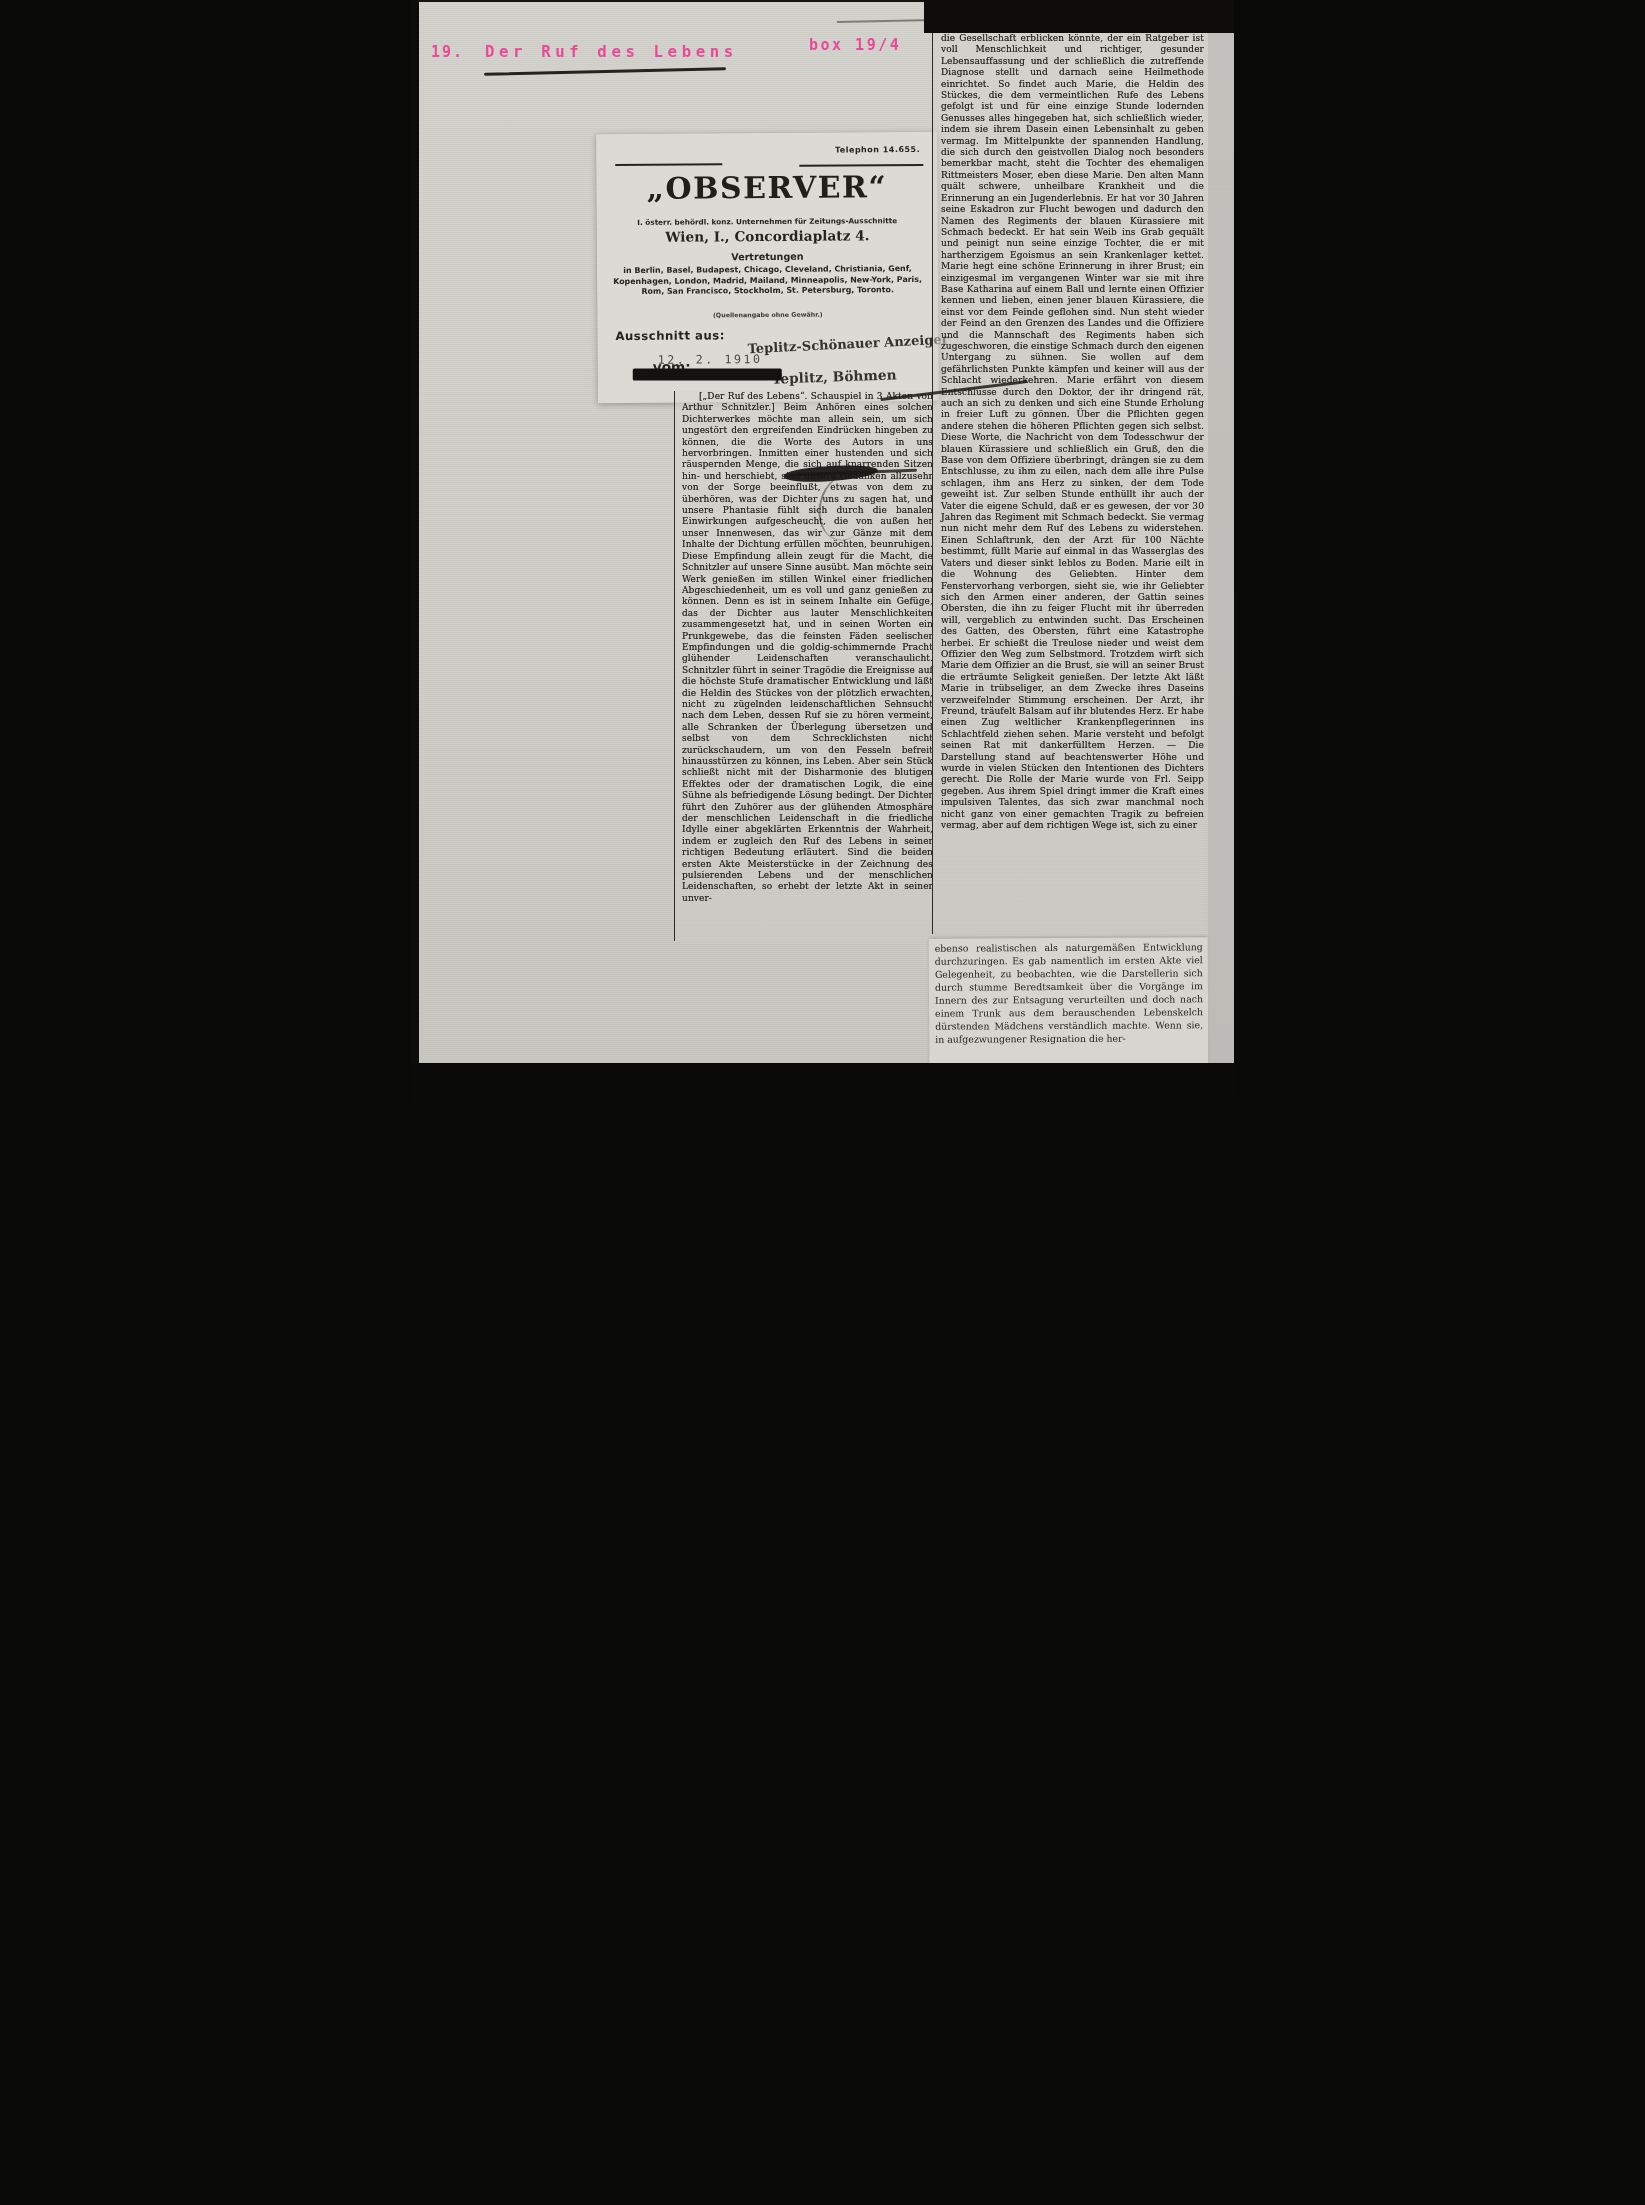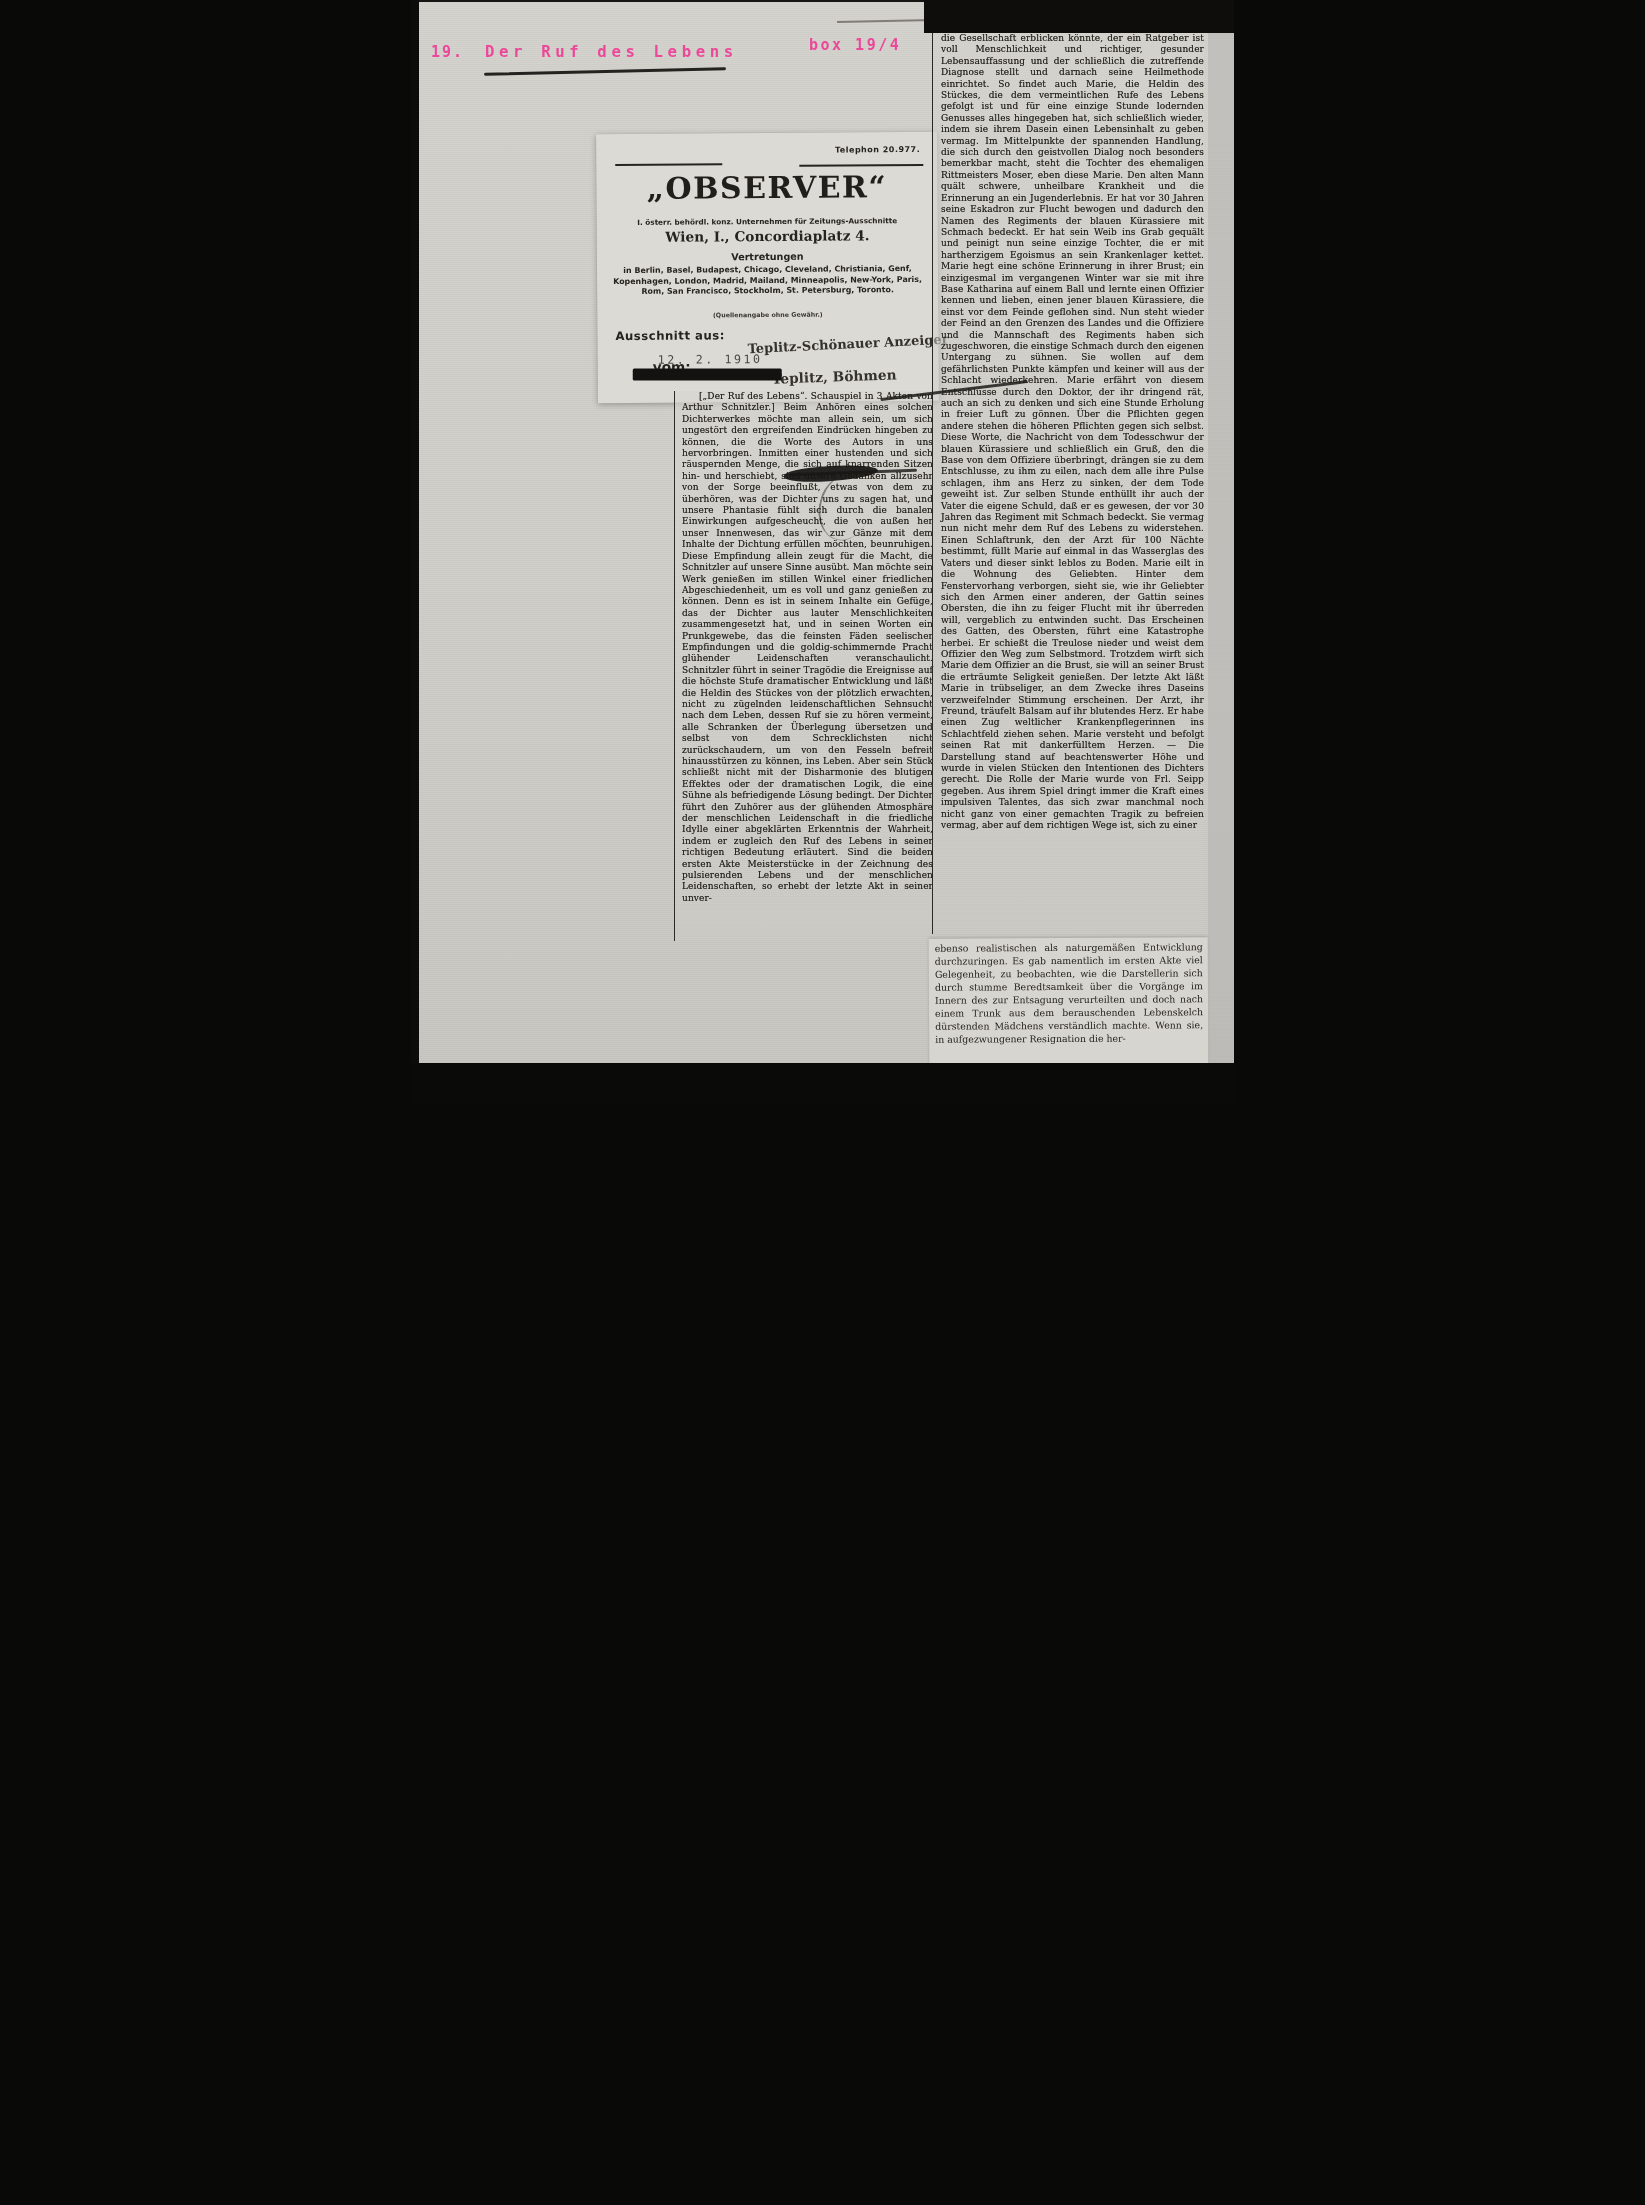--- a/index.html
+++ b/index.html
@@ -113,21 +113,21 @@
 
   <div class="paper"></div>
 
   <span class="hdr hdr-num">19.</span>
   <span class="hdr hdr-title">Der Ruf des Lebens</span>
   <span class="hdr hdr-box">box 19/4</span>
   <div class="hdr-underline"></div>
   <div class="scratch-top"></div>
 
   <div class="observer">
-    <span class="obs-tel">Telephon 20.977.</span>
+    <span class="obs-tel">Telephon 14.655.</span>
     <div class="obs-rule-l"></div>
     <div class="obs-rule-r"></div>
     <div class="obs-name">„OBSERVER“</div>
     <div class="obs-sub">I. österr. behördl. konz. Unternehmen für Zeitungs-Ausschnitte</div>
     <div class="obs-addr">Wien, I., Concordiaplatz 4.</div>
     <div class="obs-vertr">Vertretungen</div>
     <div class="obs-repr">in Berlin, Basel, Budapest, Chicago, Cleveland, Christiania, Genf, Kopenhagen, London, Madrid, Mailand, Minneapolis, New-York, Paris, Rom, San Francisco, Stockholm, St. Petersburg, Toronto.</div>
     <div class="obs-disc">(Quellenangabe ohne Gewähr.)</div>
     <div class="obs-cut">Ausschnitt aus:</div>
     <div class="obs-vom">vom:</div>

